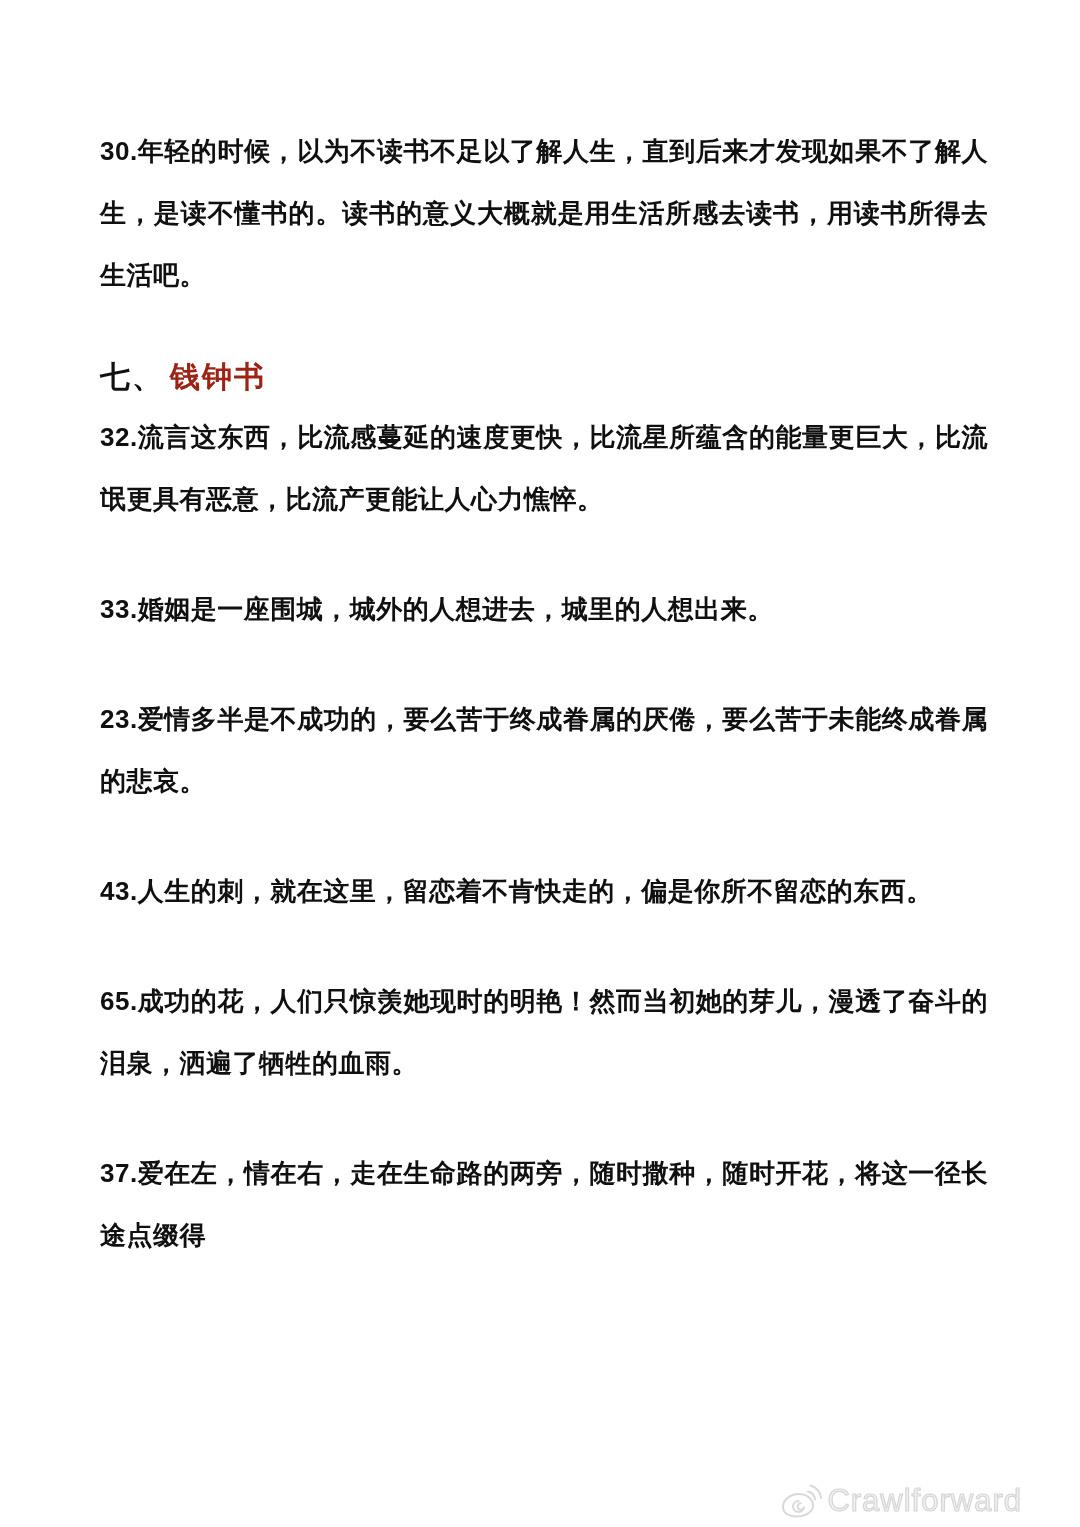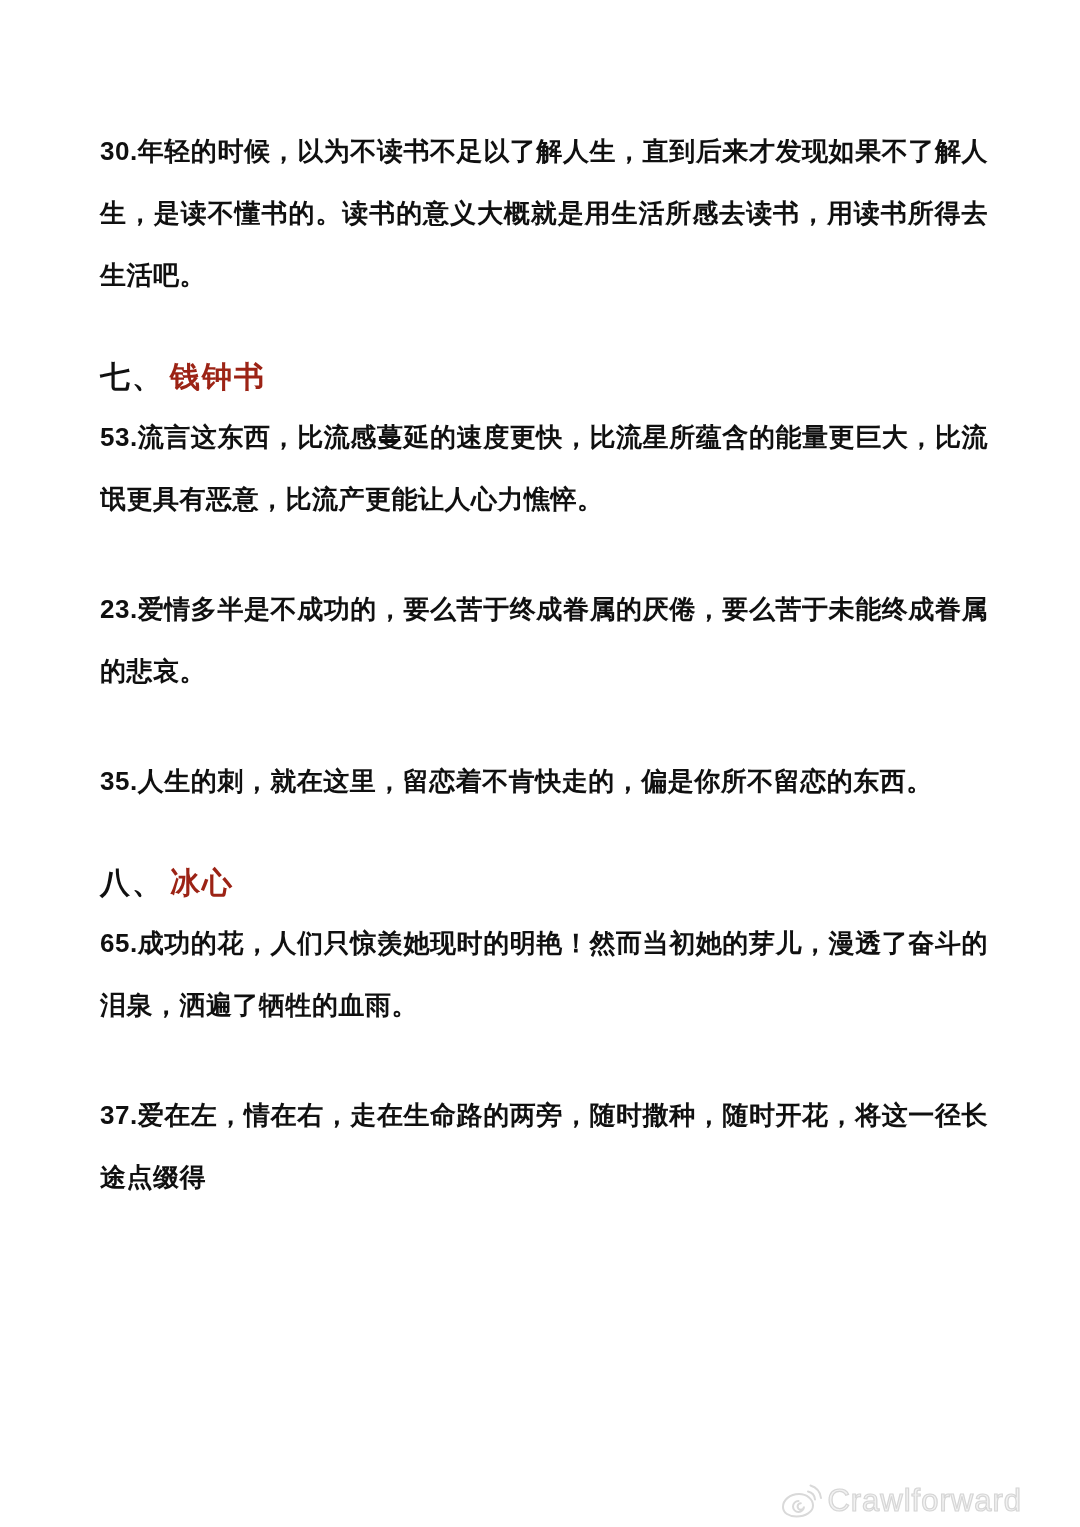--- a/index.html
+++ b/index.html
@@ -66,28 +66,28 @@
 <body>
 
 <div class="page">
   <div class="content">
 
     <p class="quote">30.年轻的时候，以为不读书不足以了解人生，直到后来才发现如果不了解人生，是读不懂书的。读书的意义大概就是用生活所感去读书，用读书所得去生活吧。</p>
 
     <h2 class="section-heading"><span>七、</span><span class="author">钱钟书</span></h2>
 
 
-    <p class="quote">53.流言这东西，比流感蔓延的速度更快，比流星所蕴含的能量更巨大，比流氓更具有恶意，比流产更能让人心力憔悴。</p>
+    <p class="quote">32.流言这东西，比流感蔓延的速度更快，比流星所蕴含的能量更巨大，比流氓更具有恶意，比流产更能让人心力憔悴。</p>
 
+    <p class="quote">33.婚姻是一座围城，城外的人想进去，城里的人想出来。</p>
 
     <p class="quote">23.爱情多半是不成功的，要么苦于终成眷属的厌倦，要么苦于未能终成眷属的悲哀。</p>
 
-    <p class="quote">35.人生的刺，就在这里，留恋着不肯快走的，偏是你所不留恋的东西。</p>
+    <p class="quote">43.人生的刺，就在这里，留恋着不肯快走的，偏是你所不留恋的东西。</p>
 
-    <h2 class="section-heading"><span>八、</span><span class="author">冰心</span></h2>
 
     <p class="quote">65.成功的花，人们只惊羡她现时的明艳！然而当初她的芽儿，漫透了奋斗的泪泉，洒遍了牺牲的血雨。</p>
 
     <p class="quote">37.爱在左，情在右，走在生命路的两旁，随时撒种，随时开花，将这一径长途点缀得</p>
 
   </div>
 
   <div class="watermark">
     <span>
       <svg width="42" height="36" viewBox="0 0 42 36" fill="none" stroke="#d9d9d9" stroke-width="2" stroke-linecap="round">

